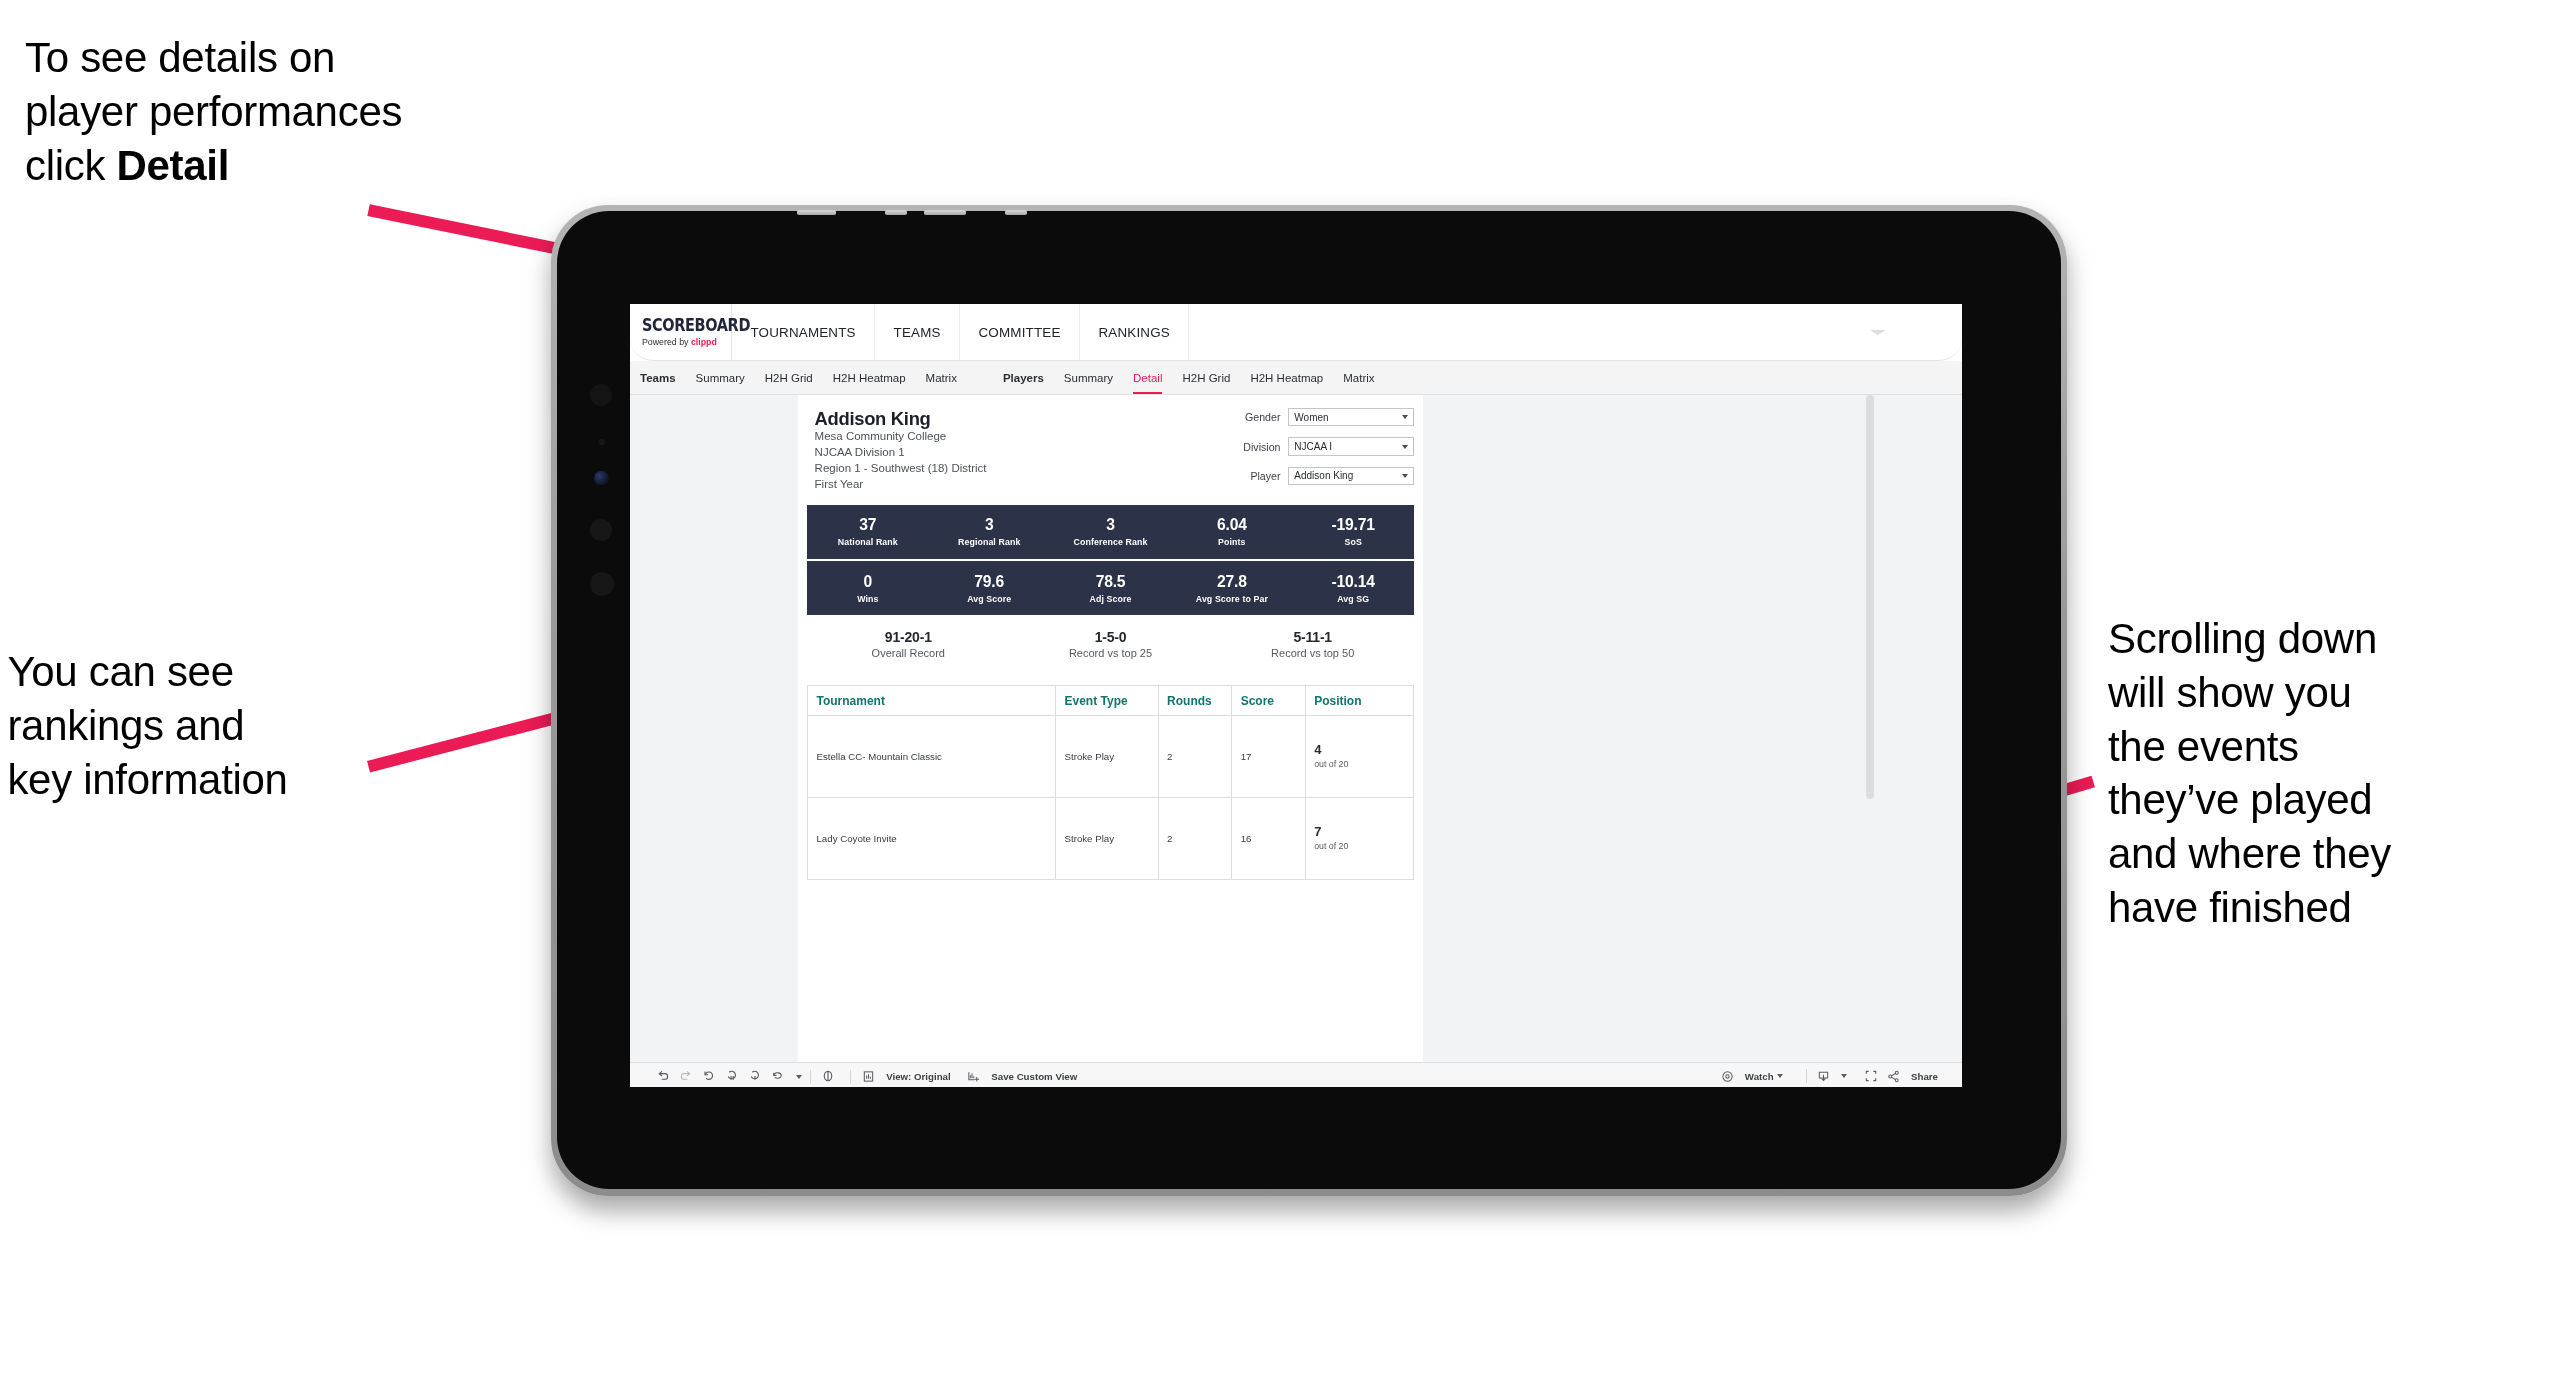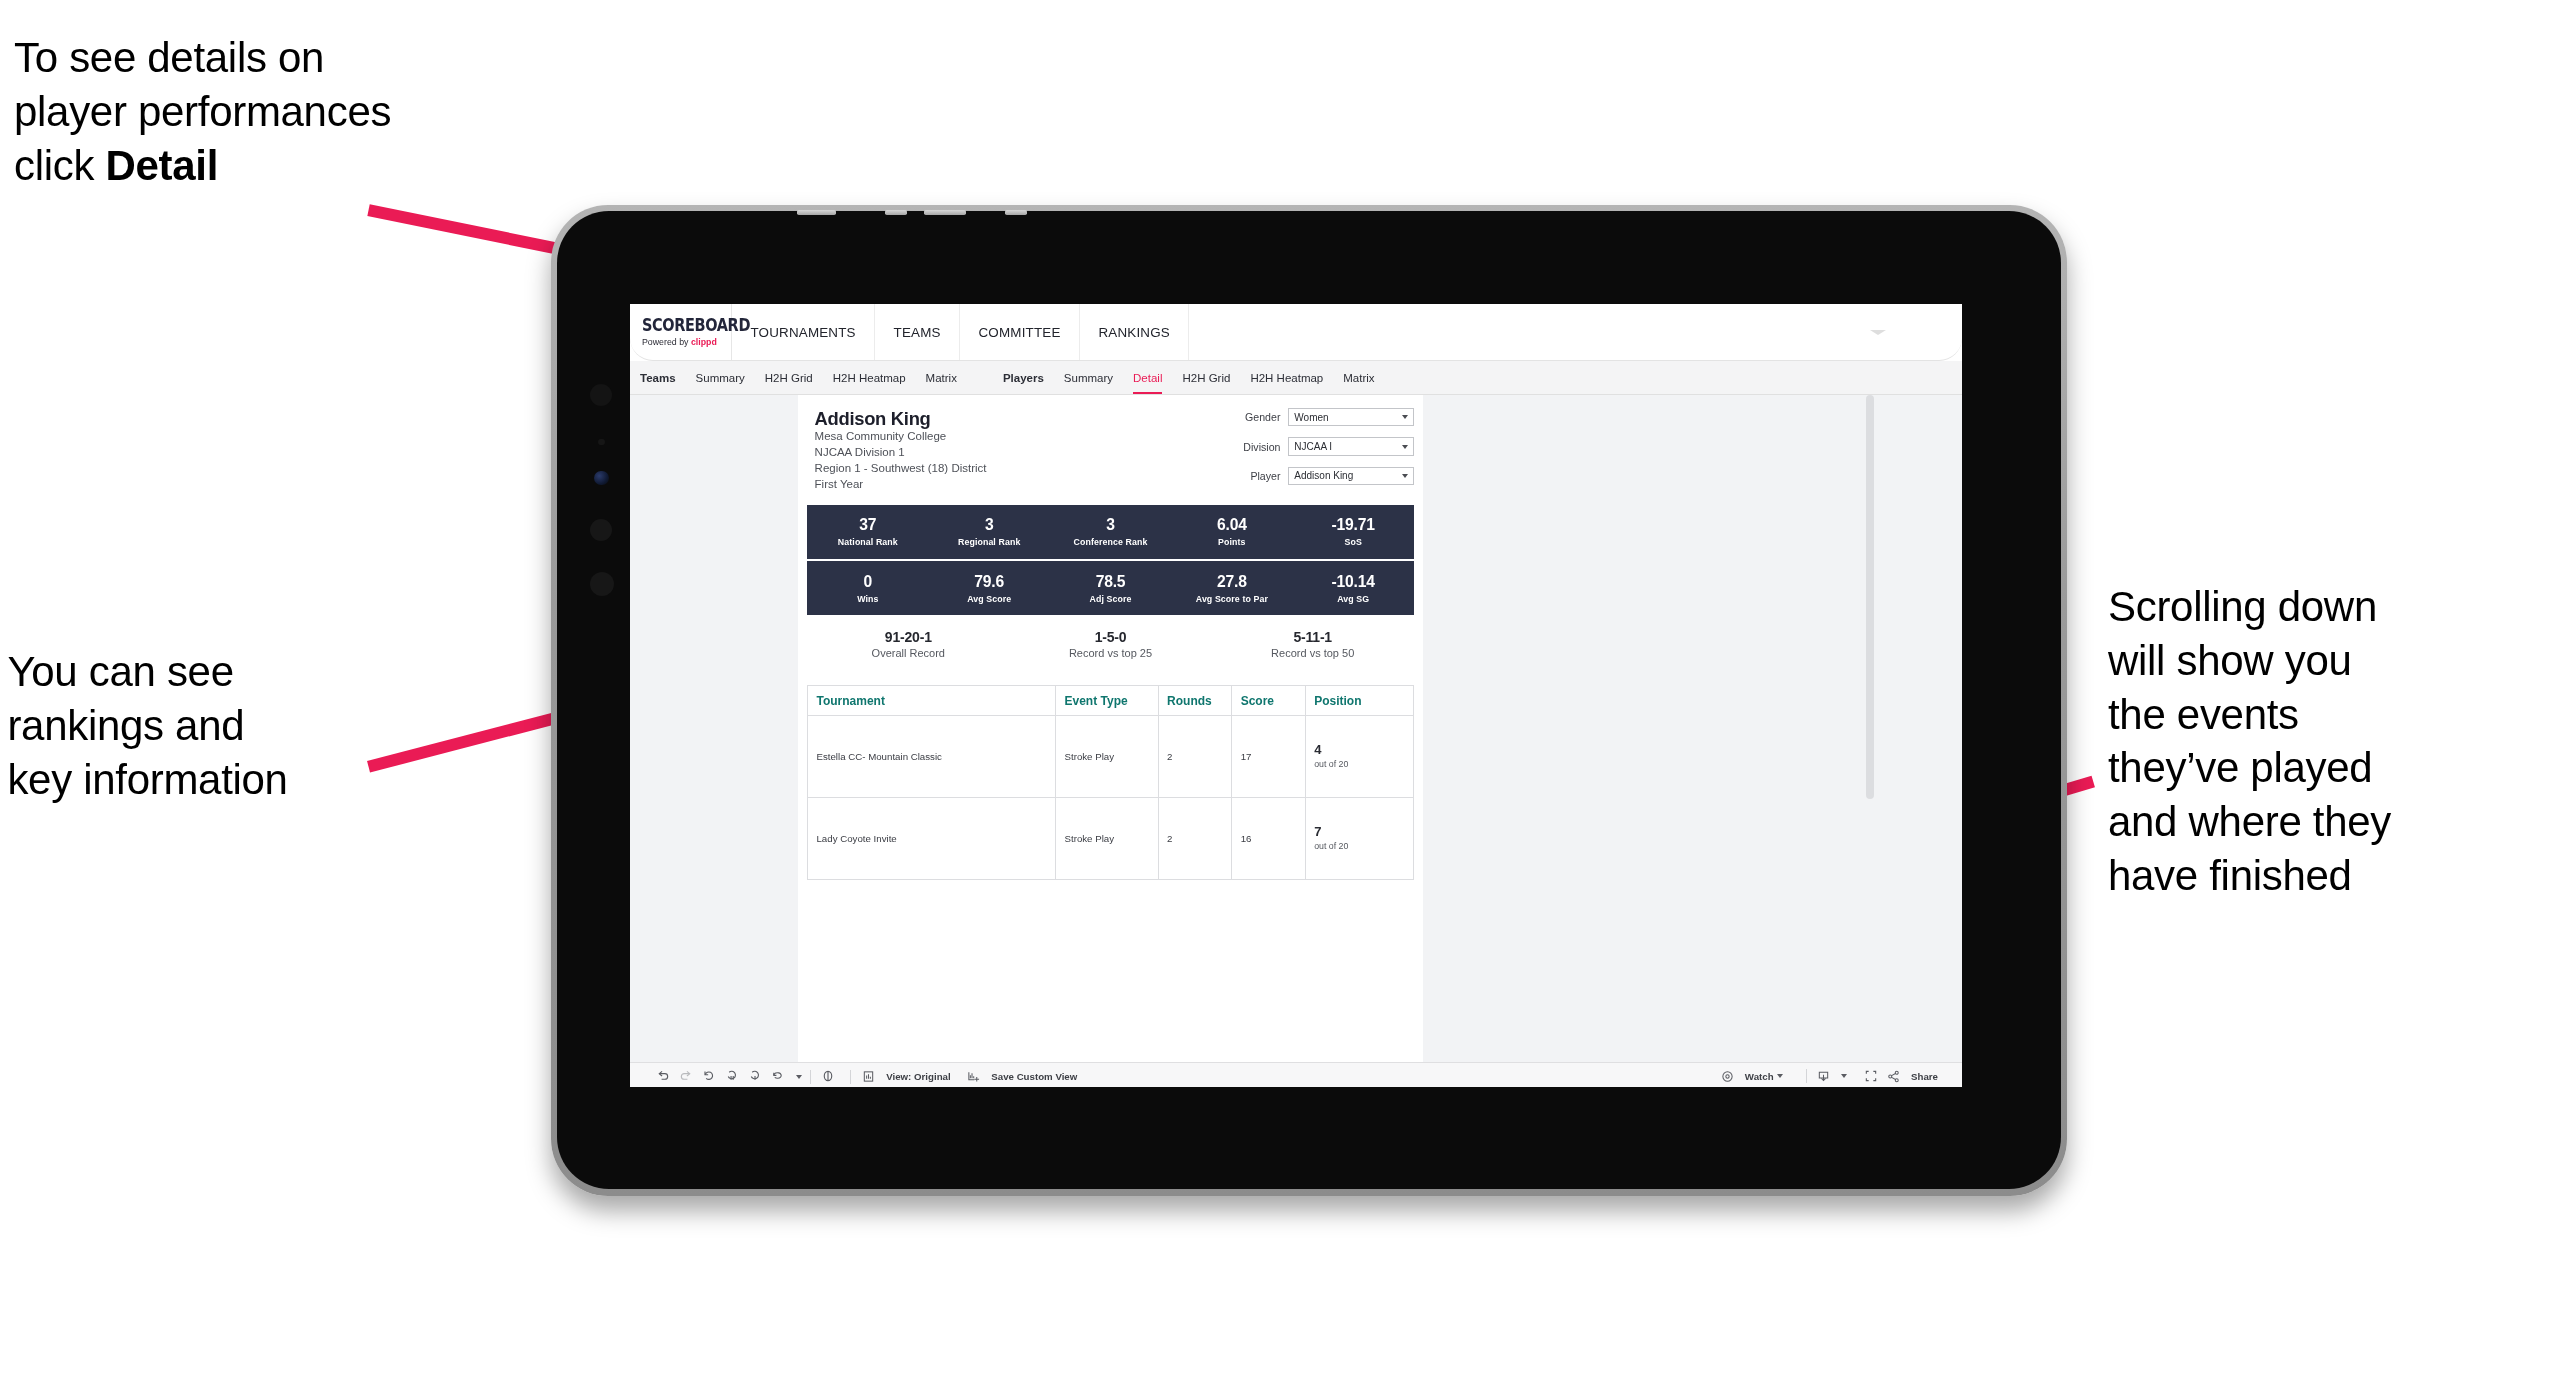--- a/index.html
+++ b/index.html
@@ -15,23 +15,23 @@
   .annot{
     position:absolute;
     color:#000000;
     font-size:42px;
     line-height:1.28;
     font-weight:400;
     letter-spacing:-0.3px;
     white-space:pre-line;
   }
   .annot b{font-weight:700;}
-  #annot-topleft{left:14px;top:31px;width:590px;}
+  #annot-topleft{left:25px;top:31px;width:590px;}
   #annot-left{left:7.4px;top:645px;width:396px;}
-  #annot-right{left:2108px;top:580px;width:433px;}
+  #annot-right{left:2108px;top:612px;width:433px;}
 
   
   #arrow-layer{position:absolute;left:0;top:0;width:2576px;height:1386px;pointer-events:none;}
 
   
   #tablet{
     position:absolute;
     left:551px;top:205px;
     width:1516px;height:991px;
     background:linear-gradient(180deg,#b4b4b4 0%,#9a9a9a 40%,#8c8c8c 100%);

